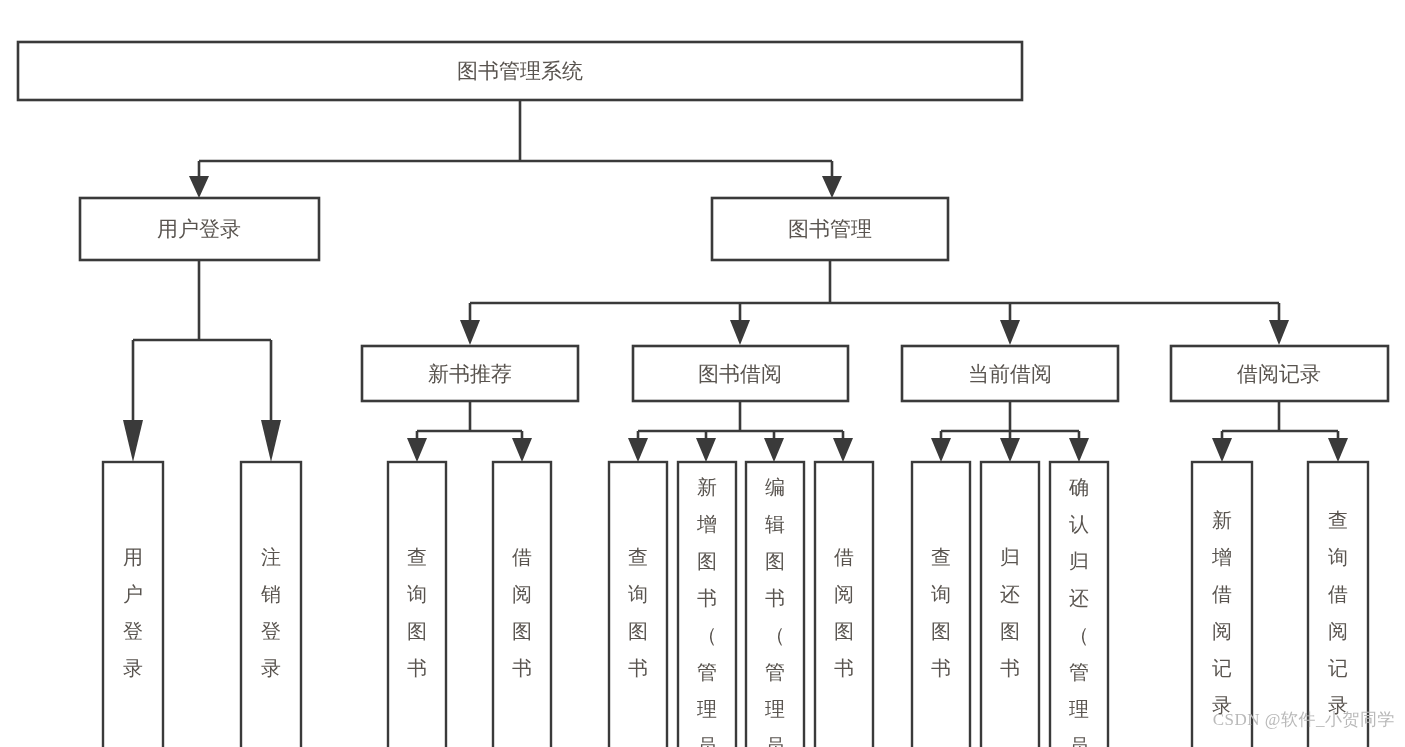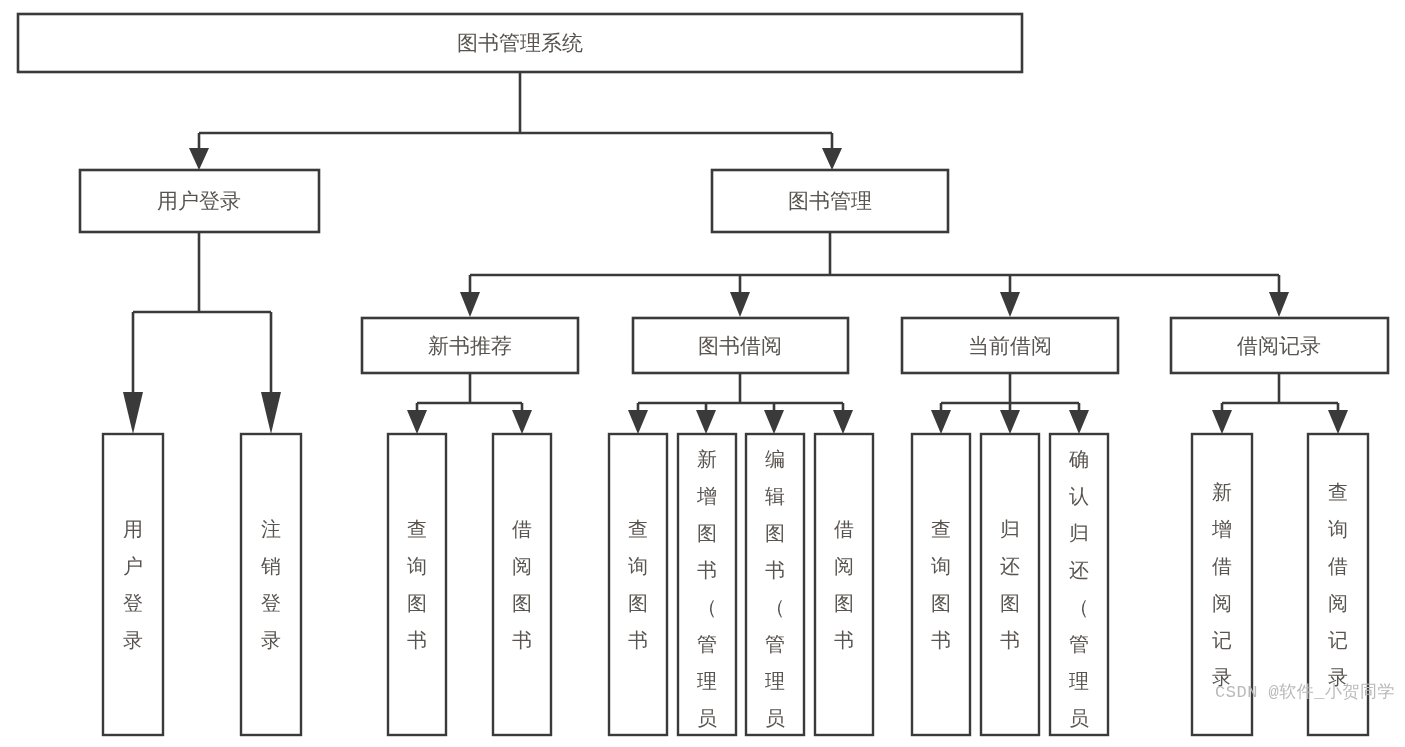--- a/index.html
+++ b/index.html
@@ -11,20 +11,21 @@
     width: 1405px;
     height: 747px;
     overflow: hidden;
     font-family: "DejaVu Sans", "Liberation Sans", sans-serif;
   }
   #diagram-root {
     position: relative;
     width: 1405px;
     height: 707px;
     background: #ffffff;
+    margin-top: 28px;
   }
   svg#flowchart {
     position: absolute;
     top: 0;
     left: 0;
     display: block;
   }
   .node-box {
     fill: #ffffff;
     stroke: #3a3a3a;
@@ -53,21 +54,21 @@
   .node-label.vert {
     font-size: 20px;
     text-anchor: middle;
   }
   .watermark {
     position: absolute;
     right: 10px;
     bottom: 4px;
     color: #b9b9b9;
     font-size: 17px;
-    font-family: Liberation Mono, monospace;
+    font-family: Liberation Serif, serif;
     white-space: nowrap;
     letter-spacing: 0.5px;
     pointer-events: none;
   }
 </style>
 </head>
 <body>
 
 <div id="diagram-root">
 

